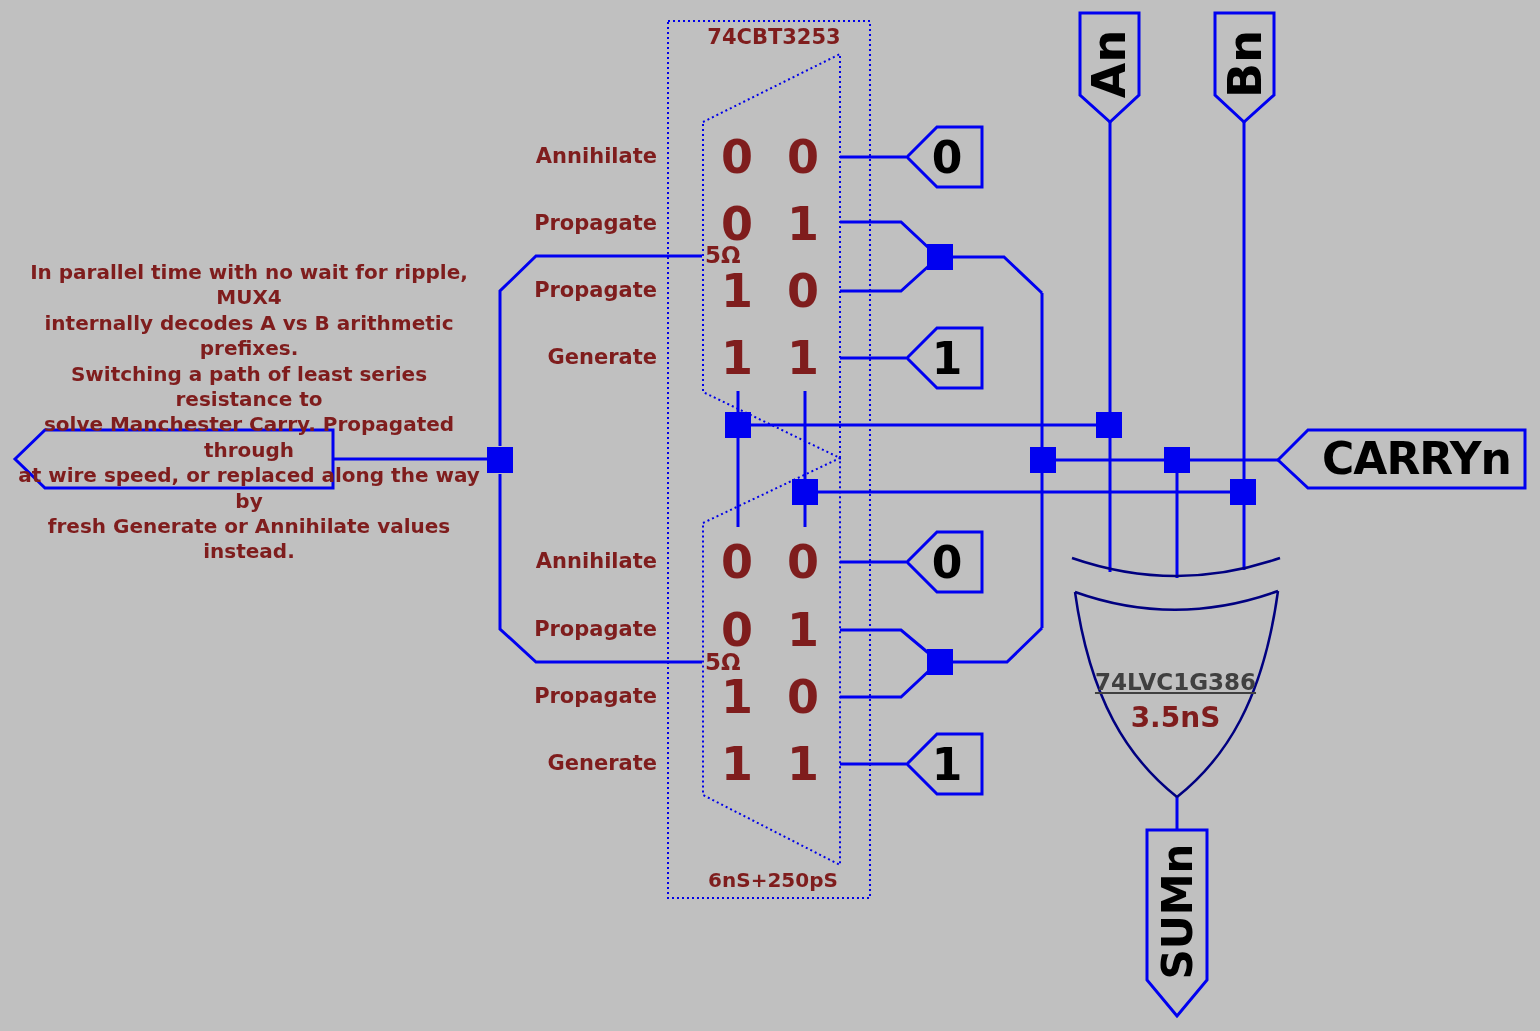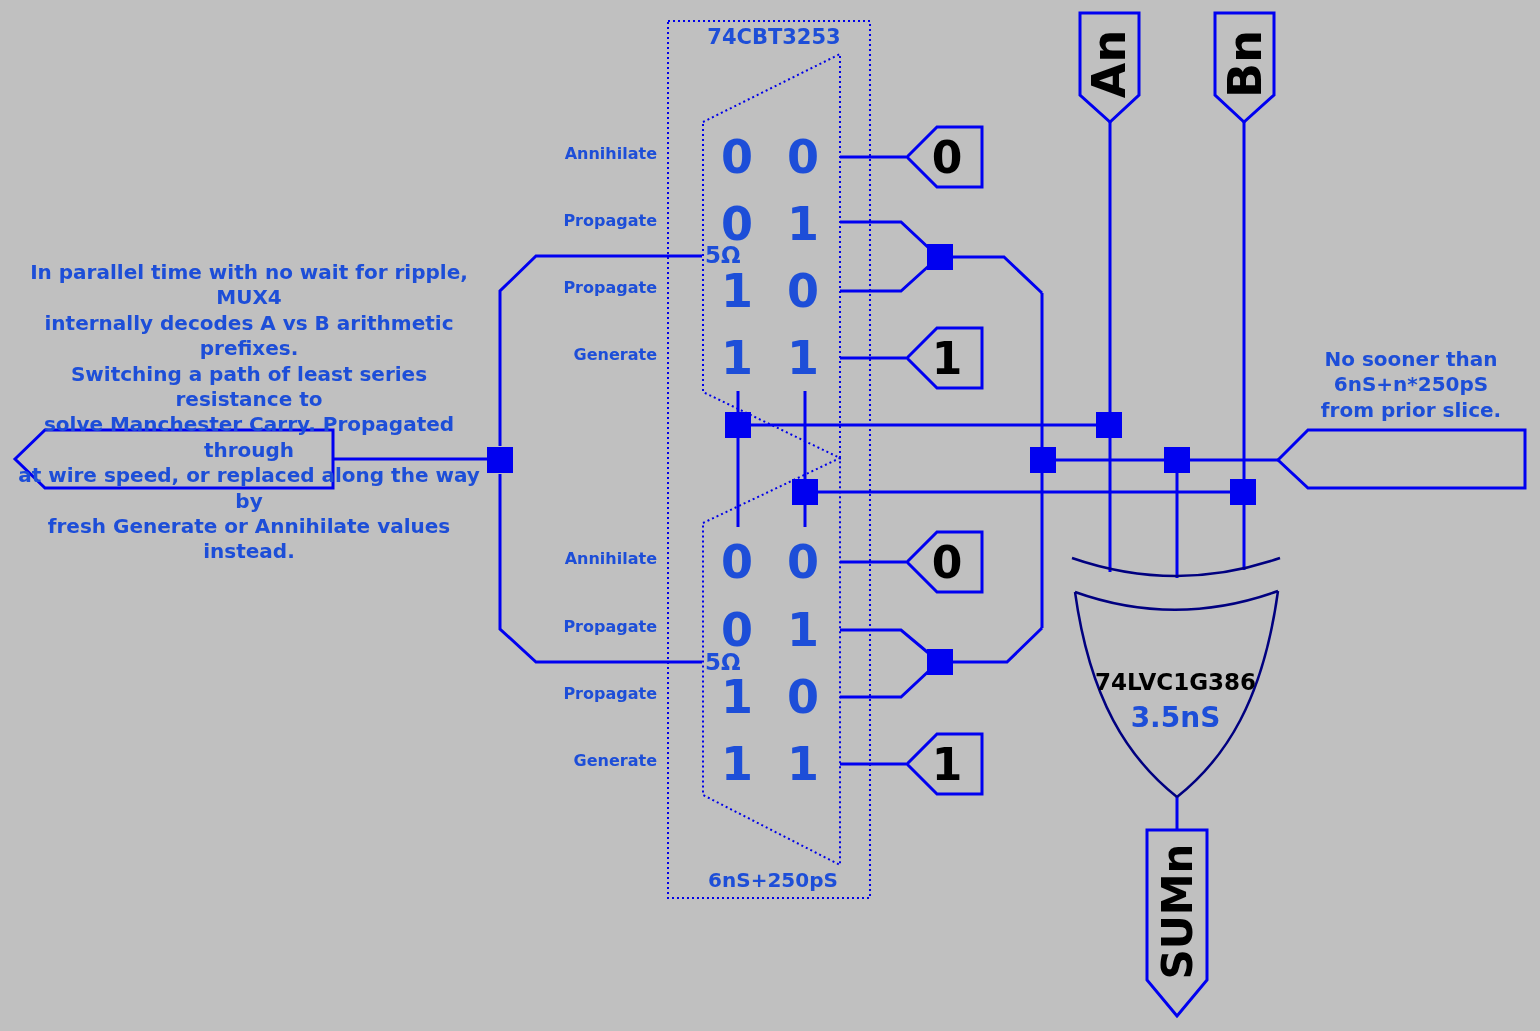--- a/index.html
+++ b/index.html
@@ -1,24 +1,24 @@
 <!DOCTYPE html>
 <html><head>
 <meta charset="utf-8">
 <style>
   html,body{margin:0;padding:0;background:#c0c0c0;}
   .canvas{position:relative;width:1540px;height:1031px;background:#c0c0c0;overflow:hidden;
           font-family:"DejaVu Sans","Liberation Sans",sans-serif;font-weight:bold;}
   svg.layer{position:absolute;left:0;top:0;width:1540px;height:1031px;}
-  .txt{position:absolute;color:#1d4ed8;white-space:pre-line;}
+  .txt{position:absolute;color:#7f1d1d;white-space:pre-line;}
   .ctr{text-align:center;}
   .rgt{text-align:right;}
-  .blk{color:#000000;}
+  .blk{color:#404040;text-decoration:underline;}
   .note{font-size:20px;line-height:25.4px;text-align:center;}
-  .rowlbl{font-size:16px;}
+  .rowlbl{font-size:21px;}
   .muxdig{font-size:46px;line-height:54px;text-align:center;}
   .tagdig{font-size:44px;line-height:60px;text-align:center;color:#000;}
   .bigtag{font-size:46px;line-height:58px;letter-spacing:-1px;text-align:center;color:#000;}
   .vtag{position:absolute;display:flex;align-items:center;justify-content:center;}
   .vtag span{transform:rotate(-90deg);color:#000;white-space:nowrap;}
 </style>
 </head>
 <body>
 
 <div class="canvas">
@@ -121,37 +121,35 @@
   <div class="txt muxdig" style="left:781px;top:737px;width:44px;">1</div>
 
   <div class="txt tagdig" style="left:916px;top:128px;width:62px;">0</div>
   <div class="txt tagdig" style="left:916px;top:329px;width:62px;">1</div>
   <div class="txt tagdig" style="left:916px;top:533px;width:62px;">0</div>
   <div class="txt tagdig" style="left:916px;top:735px;width:62px;">1</div>
 
   <div class="txt" style="left:705px;top:242px;font-size:23px;">5Ω</div>
   <div class="txt" style="left:705px;top:649px;font-size:23px;">5Ω</div>
 
+  <div class="txt bigtag" style="left:1308px;top:430px;width:217px;font-size:44px;">CARRYn</div>
 
   <div class="vtag" style="left:1080px;top:13px;width:59px;height:102px;font-size:46px;">
       <span>An</span>
     </div>
   <div class="vtag" style="left:1215px;top:13px;width:59px;height:102px;font-size:46px;">
       <span>Bn</span>
     </div>
   <div class="vtag" style="left:1147px;top:830px;width:60px;height:162px;font-size:42px;">
       <span>SUMn</span>
     </div>
 
   <div class="txt ctr blk" style="left:1073px;top:669px;width:205px;font-size:23px;">74LVC1G386</div>
   <div class="txt ctr" style="left:1073px;top:701px;width:205px;font-size:28px;">3.5nS</div>
 
   <div class="txt ctr note" style="left:14px;top:260px;width:470px;">In parallel time with no wait for ripple, MUX4
 internally decodes A vs B arithmetic prefixes.
 Switching a path of least series resistance to
 solve Manchester Carry. Propagated through
 at wire speed, or replaced along the way by
 fresh Generate or Annihilate values instead.</div>
-  <div class="txt ctr note" style="left:1296px;top:347px;width:230px;">No sooner than
-6nS+n*250pS
-from prior slice.</div>
 
 </div>
 
 </body></html>

